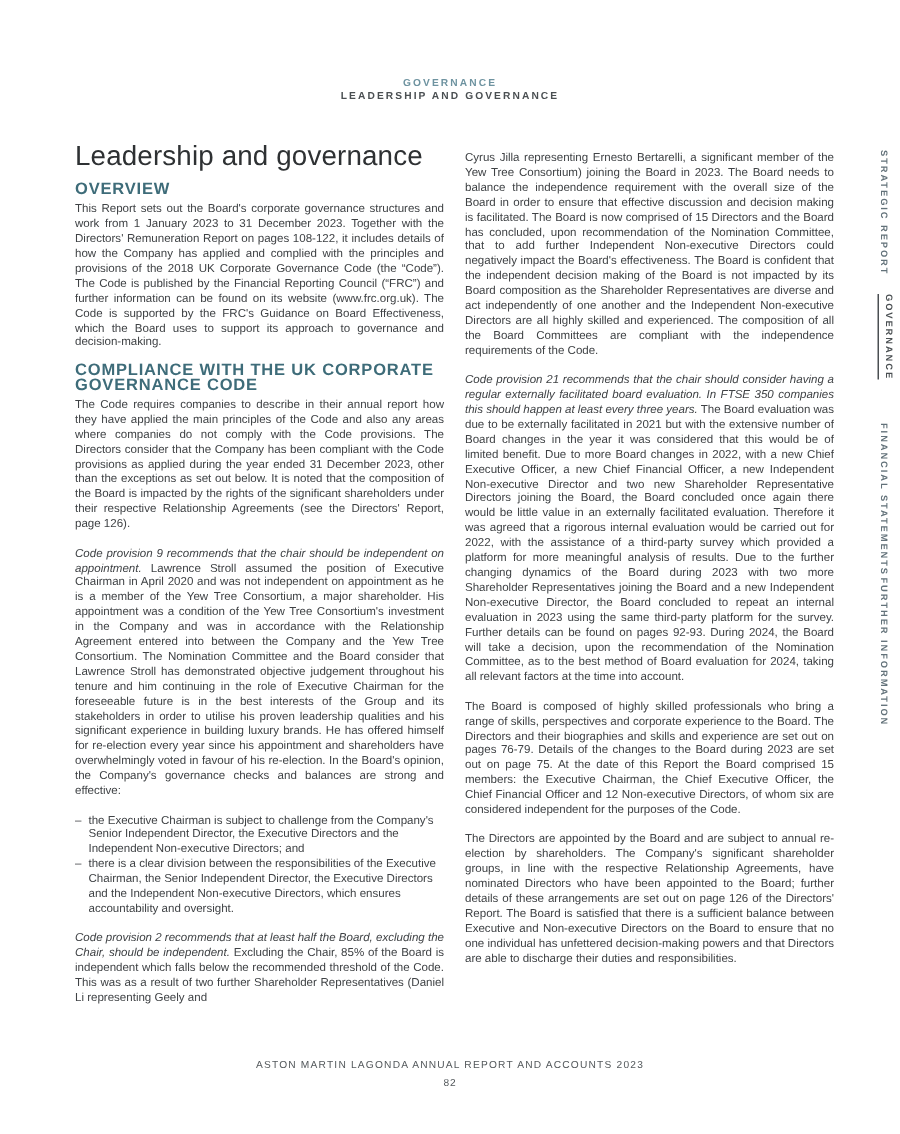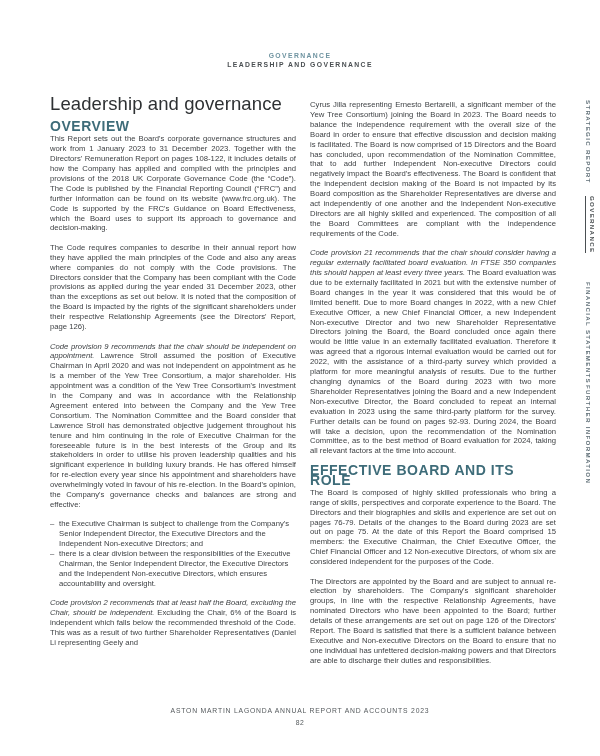--- a/index.html
+++ b/index.html
@@ -29,21 +29,21 @@
   .col{width:246px;color:#3f4245;}
   .col p{
     font-size:7.7px;line-height:9.9px;
     text-align:justify;margin:0 0 9.5px 0;
   }
   .title{
     font-size:18.5px;font-weight:normal;color:#2e3133;
     margin:0 0 7px 0;letter-spacing:0.1px;line-height:22px;
   }
   .sec{
-    font-size:14px;font-weight:bold;letter-spacing:0.55px;
+    font-size:11px;font-weight:bold;letter-spacing:0.55px;
     color:#3e6c79;margin:0 0 2.5px 0;line-height:9.8px;
   }
   .col.right{padding-top:7px;}
 
   .bullets{margin:0 0 9.5px 0;}
   .bullet{
     position:relative;padding-left:9px;
     font-size:7.7px;line-height:9.9px;text-align:left;
   }
   .bullet .dash{position:absolute;left:0;top:0;}
@@ -81,38 +81,38 @@
   </header>
 
   <main class="content">
 
     <section class="col left">
       <h1 class="title">Leadership and governance</h1>
 
       <h2 class="sec">OVERVIEW</h2>
       <p>This Report sets out the Board's corporate governance structures and work from 1 January 2023 to 31 December 2023. Together with the Directors' Remuneration Report on pages 108-122, it includes details of how the Company has applied and complied with the principles and provisions of the 2018 UK Corporate Governance Code (the “Code”). The Code is published by the Financial Reporting Council (“FRC”) and further information can be found on its website (www.frc.org.uk). The Code is supported by the FRC's Guidance on Board Effectiveness, which the Board uses to support its approach to governance and decision-making.</p>
 
+      <h2 class="sec">COMPLIANCE WITH THE UK CORPORATE GOVERNANCE CODE</h2>
       <p>The Code requires companies to describe in their annual report how they have applied the main principles of the Code and also any areas where companies do not comply with the Code provisions. The Directors consider that the Company has been compliant with the Code provisions as applied during the year ended 31 December 2023, other than the exceptions as set out below. It is noted that the composition of the Board is impacted by the rights of the significant shareholders under their respective Relationship Agreements (see the Directors' Report, page 126).</p>
 
       <p><em>Code provision 9 recommends that the chair should be independent on appointment.</em><span> Lawrence Stroll assumed the position of Executive Chairman in April 2020 and was not independent on appointment as he is a member of the Yew Tree Consortium, a major shareholder. His appointment was a condition of the Yew Tree Consortium's investment in the Company and was in accordance with the Relationship Agreement entered into between the Company and the Yew Tree Consortium. The Nomination Committee and the Board consider that Lawrence Stroll has demonstrated objective judgement throughout his tenure and him continuing in the role of Executive Chairman for the foreseeable future is in the best interests of the Group and its stakeholders in order to utilise his proven leadership qualities and his significant experience in building luxury brands. He has offered himself for re-election every year since his appointment and shareholders have overwhelmingly voted in favour of his re-election. In the Board's opinion, the Company's governance checks and balances are strong and effective:</span></p>
 
       <div class="bullets">
         <div class="bullet"><span class="dash">–</span><span>the Executive Chairman is subject to challenge from the Company's Senior Independent Director, the Executive Directors and the Independent Non-executive Directors; and</span></div>
         <div class="bullet"><span class="dash">–</span><span>there is a clear division between the responsibilities of the Executive Chairman, the Senior Independent Director, the Executive Directors and the Independent Non-executive Directors, which ensures accountability and oversight.</span></div>
       </div>
 
-      <p><em>Code provision 2 recommends that at least half the Board, excluding the Chair, should be independent.</em><span> Excluding the Chair, 6% of the Board is independent which falls below the recommended threshold of the Code. This was as a result of two further Shareholder Representatives (Daniel Li representing Geely and</span></p>
+      <p><em>Code provision 2 recommends that at least half the Board, excluding the Chair, should be independent.</em><span> Excluding the Chair, 85% of the Board is independent which falls below the recommended threshold of the Code. This was as a result of two further Shareholder Representatives (Daniel Li representing Geely and</span></p>
     </section>
 
     <section class="col right">
       <p>Cyrus Jilla representing Ernesto Bertarelli, a significant member of the Yew Tree Consortium) joining the Board in 2023. The Board needs to balance the independence requirement with the overall size of the Board in order to ensure that effective discussion and decision making is facilitated. The Board is now comprised of 15 Directors and the Board has concluded, upon recommendation of the Nomination Committee, that to add further Independent Non-executive Directors could negatively impact the Board's effectiveness. The Board is confident that the independent decision making of the Board is not impacted by its Board composition as the Shareholder Representatives are diverse and act independently of one another and the Independent Non-executive Directors are all highly skilled and experienced. The composition of all the Board Committees are compliant with the independence requirements of the Code.</p>
 
       <p><em>Code provision 21 recommends that the chair should consider having a regular externally facilitated board evaluation. In FTSE 350 companies this should happen at least every three years.</em><span> The Board evaluation was due to be externally facilitated in 2021 but with the extensive number of Board changes in the year it was considered that this would be of limited benefit. Due to more Board changes in 2022, with a new Chief Executive Officer, a new Chief Financial Officer, a new Independent Non-executive Director and two new Shareholder Representative Directors joining the Board, the Board concluded once again there would be little value in an externally facilitated evaluation. Therefore it was agreed that a rigorous internal evaluation would be carried out for 2022, with the assistance of a third-party survey which provided a platform for more meaningful analysis of results. Due to the further changing dynamics of the Board during 2023 with two more Shareholder Representatives joining the Board and a new Independent Non-executive Director, the Board concluded to repeat an internal evaluation in 2023 using the same third-party platform for the survey. Further details can be found on pages 92-93. During 2024, the Board will take a decision, upon the recommendation of the Nomination Committee, as to the best method of Board evaluation for 2024, taking all relevant factors at the time into account.</span></p>
 
-      <h2 class="sec">EFFECTIVE BOARD AND ITS ROLE</h2>
       <p>The Board is composed of highly skilled professionals who bring a range of skills, perspectives and corporate experience to the Board. The Directors and their biographies and skills and experience are set out on pages 76-79. Details of the changes to the Board during 2023 are set out on page 75. At the date of this Report the Board comprised 15 members: the Executive Chairman, the Chief Executive Officer, the Chief Financial Officer and 12 Non-executive Directors, of whom six are considered independent for the purposes of the Code.</p>
       <p>The Directors are appointed by the Board and are subject to annual re-election by shareholders. The Company's significant shareholder groups, in line with the respective Relationship Agreements, have nominated Directors who have been appointed to the Board; further details of these arrangements are set out on page 126 of the Directors' Report. The Board is satisfied that there is a sufficient balance between Executive and Non-executive Directors on the Board to ensure that no one individual has unfettered decision-making powers and that Directors are able to discharge their duties and responsibilities.</p>
     </section>
 
   </main>
 
   <nav class="side-nav">
     <div class="side-tab" style="top:100px;">STRATEGIC REPORT</div>
     <div class="side-tab active" style="top:196px;">GOVERNANCE</div>
     <div class="side-tab" style="top:282px;">FINANCIAL STATEMENTS</div>

